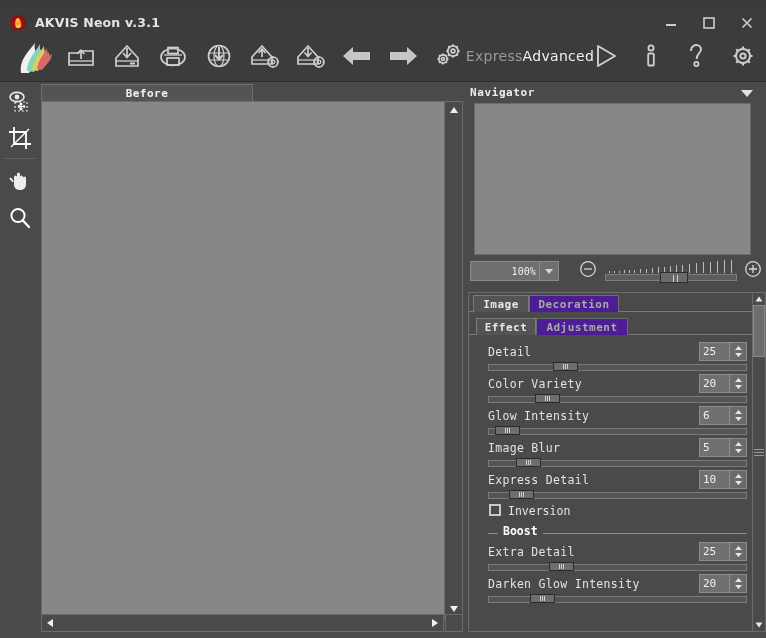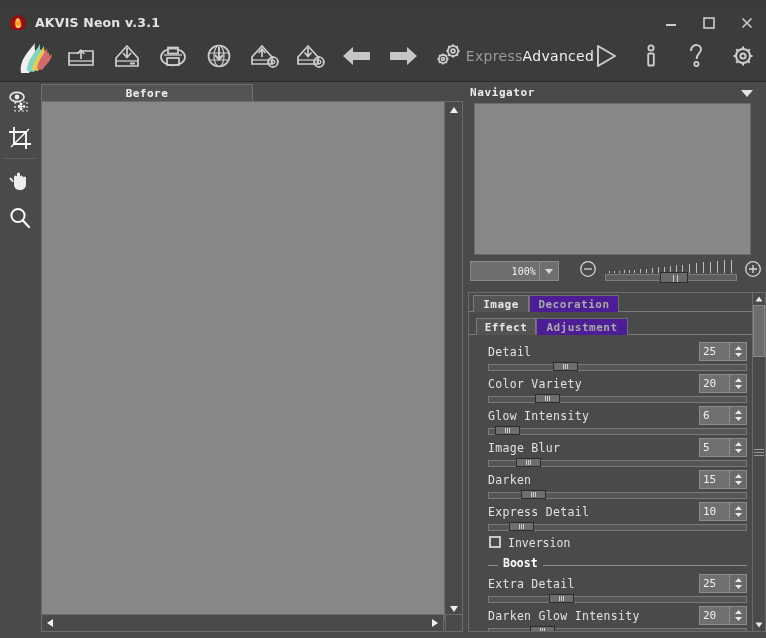--- a/index.html
+++ b/index.html
@@ -651,38 +651,20 @@
               </svg>
           </div>
         </div>
       </div>
       <div class="slider-row">
         <div class="slider-rail"></div>
         <div class="slider-thumb" style="left:34px"></div>
       </div>
     </div>
 
-    <div class="param">
-      <div class="param-top">
-        <div class="param-label">Darken</div>
-        <div class="spin">
-          <div class="spin-val">15</div>
-          <div class="spin-btns">
-            <svg width="9" height="13" viewBox="0 0 9 13">
-                <path d="M4.5 1 L8 5 L1 5 Z" fill="#e8e8e8"></path>
-                <path d="M4.5 12 L1 8 L8 8 Z" fill="#e8e8e8"></path>
-              </svg>
-          </div>
-        </div>
-      </div>
-      <div class="slider-row">
-        <div class="slider-rail"></div>
-        <div class="slider-thumb" style="left:39px"></div>
-      </div>
-    </div>
 
     <div class="param">
       <div class="param-top">
         <div class="param-label">Express Detail</div>
         <div class="spin">
           <div class="spin-val">10</div>
           <div class="spin-btns">
             <svg width="9" height="13" viewBox="0 0 9 13">
                 <path d="M4.5 1 L8 5 L1 5 Z" fill="#e8e8e8"></path>
                 <path d="M4.5 12 L1 8 L8 8 Z" fill="#e8e8e8"></path>

